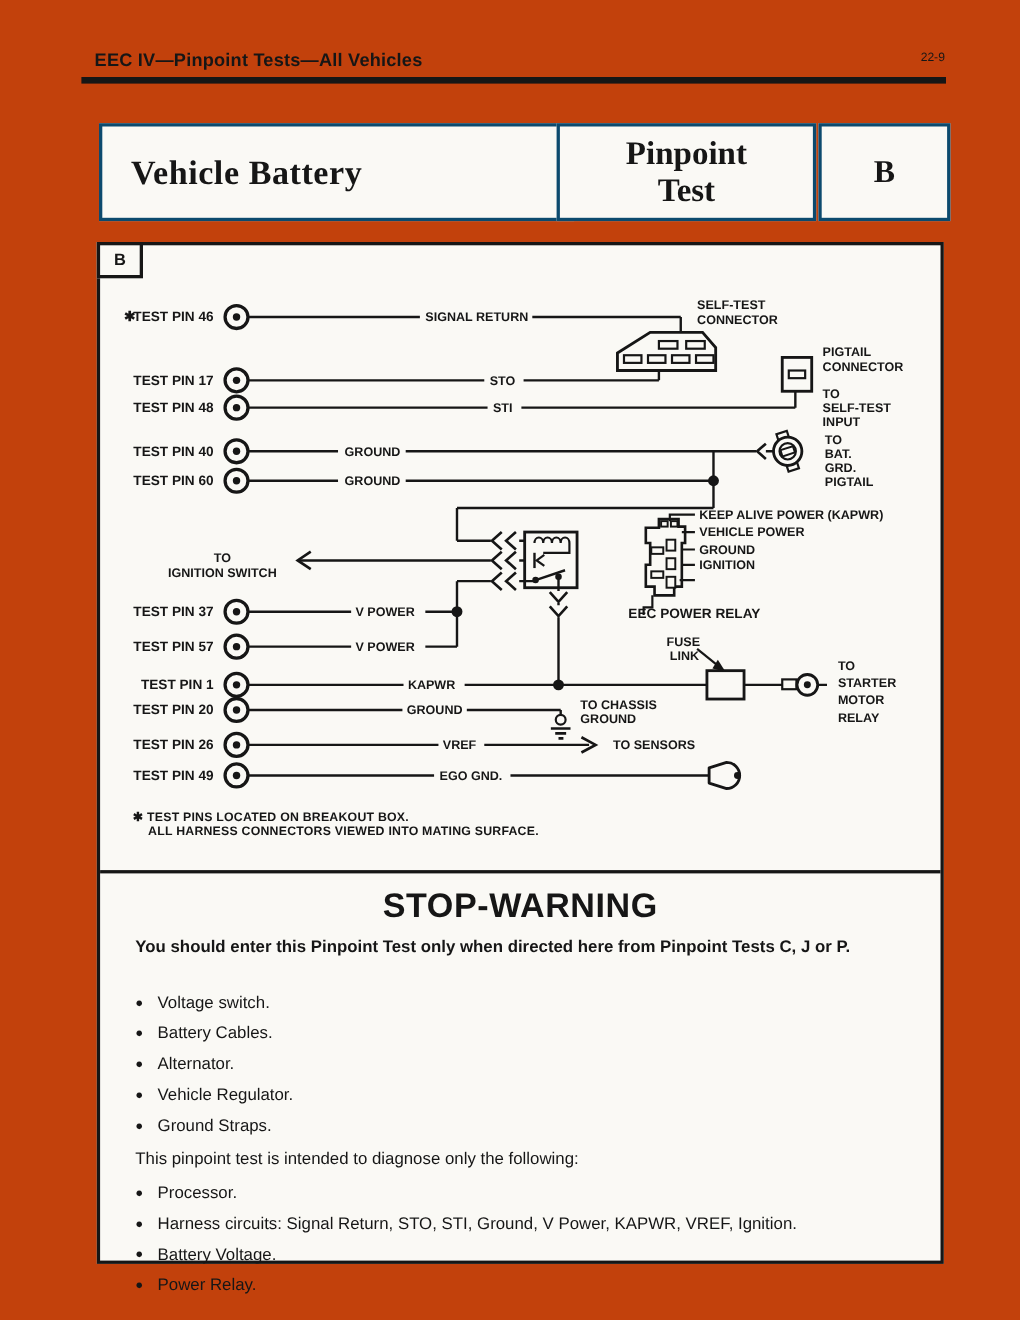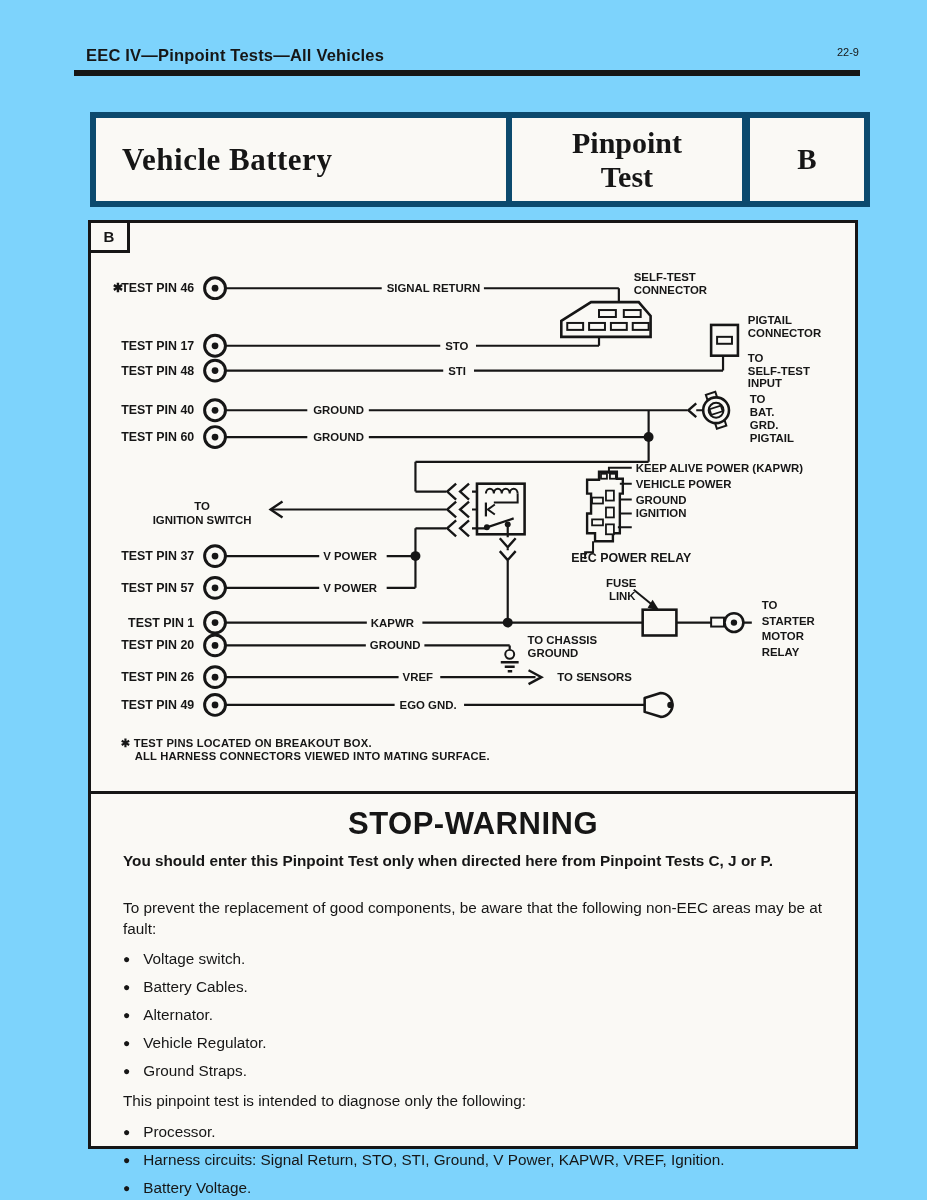--- a/index.html
+++ b/index.html
@@ -1,27 +1,27 @@
 <!DOCTYPE html>
 <html><head>
 <meta charset="utf-8">
 <style>
   html,body{margin:0;padding:0;background:#e8e6e1;}
   .page{
     position:relative;width:927px;height:1200px;margin:0 auto;
-    background:#7dd3fc;color:#161616;
+    background:#c2410c;color:#161616;
     font-family:"Liberation Sans", sans-serif;
     overflow:hidden;
   }
   
   .hdr-title{position:absolute;left:86px;top:46px;font-size:16.5px;font-weight:700;letter-spacing:.2px;}
   .hdr-page{position:absolute;right:68px;top:46px;font-size:11px;font-weight:400;}
   .hdr-rule{position:absolute;left:74px;top:70px;width:786px;height:6px;background:#161616;}
   
-  .tbox{position:absolute;top:112px;height:83px;border:6px solid #0c4a6e;background:#faf9f5;
+  .tbox{position:absolute;top:112px;height:83px;border:3px solid #0c4a6e;background:#faf9f5;
         display:flex;align-items:center;justify-content:center;
         font-family:"Liberation Serif", serif;font-weight:700;}
   .tbox.left{left:90px;width:400px;justify-content:flex-start;padding-left:26px;font-size:31px;letter-spacing:.5px;}
   .tbox.center{left:506px;width:230px;font-size:30px;line-height:1.12;text-align:center;}
   .tbox.right{left:744px;width:114px;font-size:29px;}
   
   .mainbox{position:absolute;left:88px;top:220px;width:770px;height:929px;border:3px solid #161616;background:#faf9f5;box-sizing:border-box;}
   .btab{position:absolute;left:-3px;top:-3px;width:36px;height:27px;border:3px solid #161616;background:#faf9f5;
         display:flex;align-items:center;justify-content:center;font-size:15px;font-weight:700;}
   .diagram-svg{position:absolute;left:0;top:0;width:764px;height:568px;}
@@ -289,21 +289,20 @@
 
       <g>
         <text class="tfn" x="30" y="527">✱ TEST PINS LOCATED ON BREAKOUT BOX.</text>
         <text class="tfn" x="44" y="540">ALL HARNESS CONNECTORS VIEWED INTO MATING SURFACE.</text>
       </g>
     </svg>
 
     <div class="warning">
       <div class="w-title">STOP-WARNING</div>
       <div class="w-intro">You should enter this Pinpoint Test only when directed here from Pinpoint Tests C, J or P.</div>
-      <div class="w-para">To prevent the replacement of good components, be aware that the following non-EEC areas may be at fault:</div>
       <ul class="w-list">
         <li>
             <span class="dot">●</span>
             <span>Voltage switch.</span>
           </li>
         <li>
             <span class="dot">●</span>
             <span>Battery Cables.</span>
           </li>
         <li>

